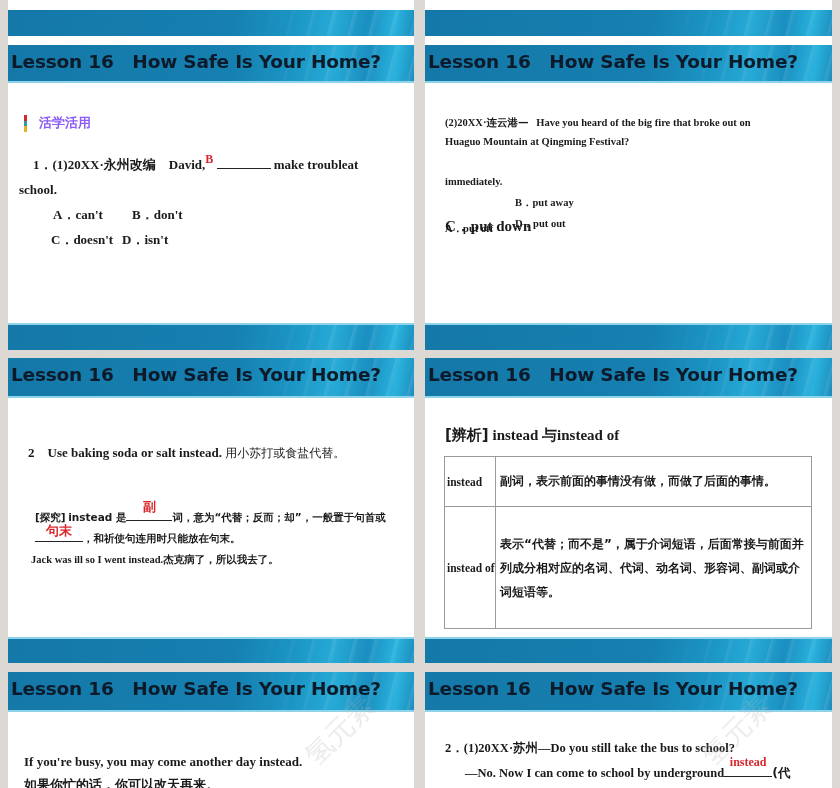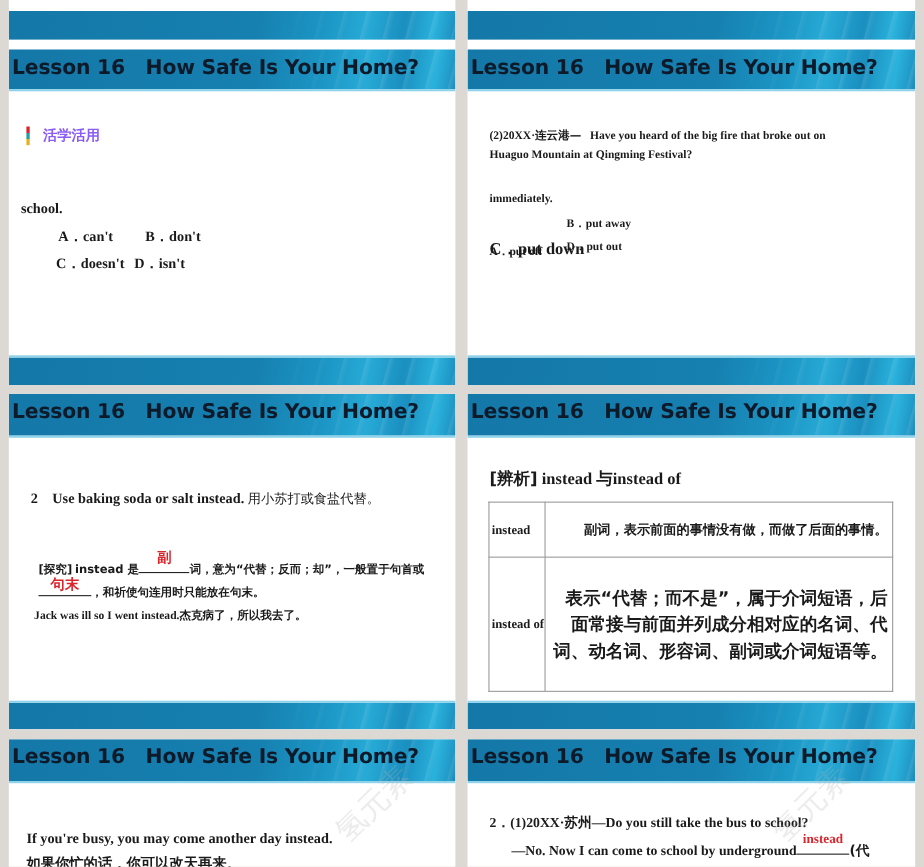--- a/index.html
+++ b/index.html
@@ -17,21 +17,21 @@
     mask-image: linear-gradient(90deg, transparent 0%, transparent 60%, #000 80%);
   }
   .band.bottom { border-top:2px solid #8fd3ea; }
   .band.header { border-bottom:2px solid #8fd3ea; }
   .header-title {
     position:absolute; left:3px; top:6px; z-index:2;
     font-family:"DejaVu Sans", sans-serif; font-weight:bold; font-size:18.5px; color:#0d1a2a;
     white-space:pre; letter-spacing:-0.2px;
   }
   .txt { position:absolute; font-weight:bold; color:#1a1a1a; white-space:nowrap; }
-  .cn { font-family:"DejaVu Sans", sans-serif;text-align:right; }
+  .cn { font-family:"DejaVu Sans", sans-serif; }
   .red { color:#d9262c; font-weight:bold; }
   .blank { display:inline-block; border-bottom:1px solid #222; vertical-align:baseline; position:relative; }
   .blank .ans { position:absolute; left:50%; transform:translateX(-50%); bottom:2px; }
   .section-tag { position:absolute; display:flex; align-items:center; }
   .tag-bar { width:3px; height:17px; background:linear-gradient(180deg,#d9262c 0%,#d9262c 33%,#2a9da3 33%,#2a9da3 66%,#e8b020 66%,#e8b020 100%); margin-right:12px; }
   .tag-label { font-family:"DejaVu Sans", sans-serif; font-weight:bold; font-size:13px; color:#8b5cf6; }
   table.cmp { position:absolute; border-collapse:collapse; }
   table.cmp td { border:1px solid #9a9a9a; vertical-align:middle; font-weight:bold; color:#1a1a1a; }
   .watermark { position:absolute; font-family:"DejaVu Sans", sans-serif; color:rgba(180,180,180,0.25); font-size:28px; transform:rotate(-45deg); pointer-events:none; }
 </style>
@@ -39,20 +39,26 @@
 <body>
 
 <div class="slide" style="left:8px; top:-2px; width:406px; height:352px;">
   <div class="band" style="top:12px; height:26px;"></div>
   <div class="band header" style="top:47px; height:38px;">
     <div class="header-title"><span>Lesson 16</span>   <span>How Safe Is Your Home?</span></div>
   </div>
   <div class="section-tag" style="left:16px; top:116px;">
     <div class="tag-bar"></div>
     <span class="tag-label">活学活用</span>
+  </div>
+  <div class="txt" style="left:25px; top:158px; font-size:13px;">
+    <span>1．(1)20XX·</span><span class="cn">永州改编</span>&nbsp;&nbsp;&nbsp;
+    <span>David,</span><span class="red" style="position:relative; top:-6px; font-size:12px;">B</span>
+    <span class="blank" style="width:54px;"></span>
+    <span>make troubleat</span>
   </div>
   <div class="txt" style="left:11px; top:184px; font-size:13px;text-align:right;">school.</div>
   <div class="txt" style="left:45px; top:208px; font-size:13px;">A．can't</div>
   <div class="txt" style="left:124px; top:208px; font-size:13px;">B．don't</div>
   <div class="txt" style="left:43px; top:233px; font-size:13px;">C．doesn't</div>
   <div class="txt" style="left:114px; top:233px; font-size:13px;">D．isn't</div>
   <div class="band bottom" style="top:325px; height:27px;"></div>
 </div>
 
 <div class="slide" style="left:425px; top:-2px; width:407px; height:352px;">
@@ -99,21 +105,21 @@
     <span class="cn">[辨析]</span> <span>instead </span><span class="cn">与</span><span>instead of</span>
   </div>
   <table class="cmp" style="left:19px; top:98px; width:368px;">
     <tbody>
         <tr style="height:50px;">
       <td style="width:51px; font-size:11.5px; padding-left:2px;">instead</td>
       <td class="cn" style="font-size:12px; padding:0 4px;">副词，表示前面的事情没有做，而做了后面的事情。</td>
     </tr>
     <tr style="height:122px;">
       <td style="width:51px; font-size:11.5px; padding-left:2px; line-height:16px;">instead of</td>
-      <td class="cn" style="font-size:16px; padding:18px 4px; line-height:24px;">表示“代替；而不是”，属于介词短语，后面常接与前面并列成分相对应的名词、代词、动名词、形容词、副词或介词短语等。</td>
+      <td class="cn" style="font-size:12px; padding:18px 4px; line-height:24px;">表示“代替；而不是”，属于介词短语，后面常接与前面并列成分相对应的名词、代词、动名词、形容词、副词或介词短语等。</td>
     </tr>
   </tbody>
     </table>
   <div class="band bottom" style="top:279px; height:26px;"></div>
 </div>
 
 <div class="slide" style="left:8px; top:672px; width:406px; height:120px;">
   <div class="band header" style="top:0; height:40px;">
     <div class="header-title"><span>Lesson 16</span>   <span>How Safe Is Your Home?</span></div>
   </div>

